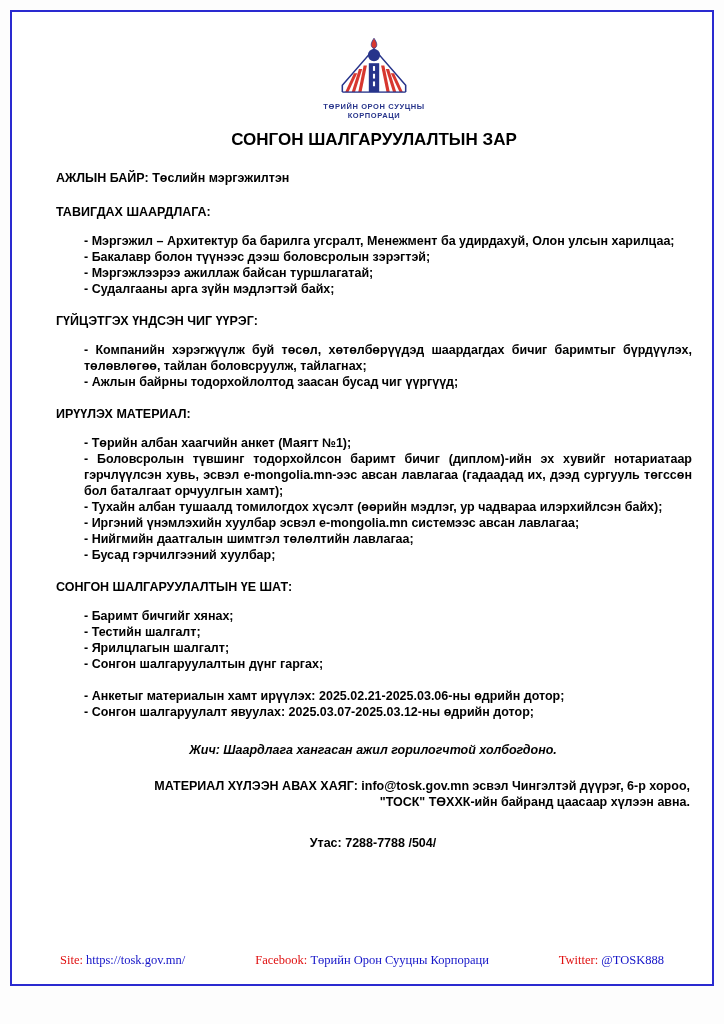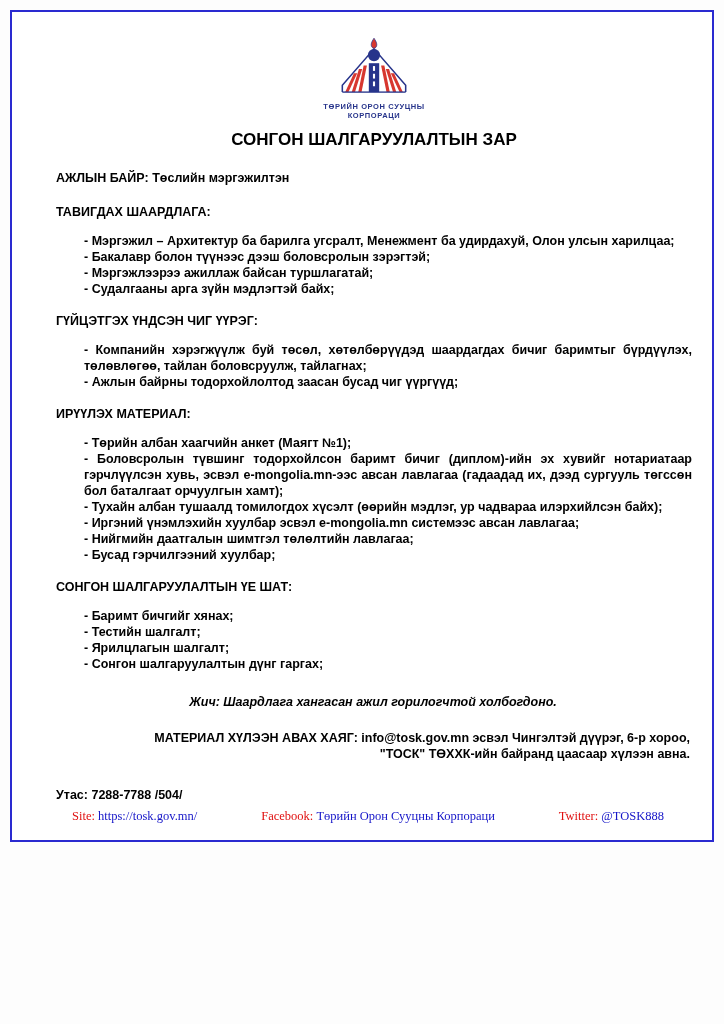--- a/index.html
+++ b/index.html
@@ -6,21 +6,21 @@
   body{
     width:724px;height:1024px;
     background:#fdfdfd;
     font-family:"Liberation Sans","DejaVu Sans",sans-serif;
     color:#000;
     position:relative;
   }
   .frame{
     position:absolute;
     left:10px;top:10px;
-    width:704px;height:832px;
+    width:704px;height:976px;
     border:2px solid #2a2ad0;
     box-sizing:border-box;
     background:#fff;
     display:flex;
     flex-direction:column;
   }
   .content{
     flex:1;
     padding:24px 20px 0 44px;
     font-size:12.5px;
@@ -56,28 +56,28 @@
   .note{
     text-align:center;
     font-style:italic;
     margin:22px 2px 20px 0;
   }
   .address{
     text-align:right;
     margin:0 2px 14px 30px;
   }
   .phone{
-    text-align:left;
+    text-align:center;
     margin:25px 2px 0 0;
   }
   .footer{
     display:flex;
     justify-content:space-between;
     align-items:flex-start;
-    padding:0 48px 16px 60px;
+    padding:0 48px 16px 48px;
     font-family:"Liberation Serif","DejaVu Serif",serif;
     font-size:12.5px;
   }
   .footer .label{color:#e01010;}
   .footer .value{color:#1515c8;}
 </style>
 </head>
 <body>
 
 <div class="frame">
@@ -149,20 +149,24 @@
       <p class="section-heading">СОНГОН ШАЛГАРУУЛАЛТЫН ҮЕ ШАТ:</p>
       <div class="list">
           <div class="list-item">- Баримт бичгийг хянах;</div>
           <div class="list-item">- Тестийн шалгалт;</div>
           <div class="list-item">- Ярилцлагын шалгалт;</div>
           <div class="list-item">- Сонгон шалгаруулалтын дүнг гаргах;</div>
         </div>
     </div>
 
     <div class="section">
+      <div class="list">
+          <div class="list-item">- Анкетыг материалын хамт ирүүлэх: 2025.02.21-2025.03.06-ны өдрийн дотор;</div>
+          <div class="list-item">- Сонгон шалгаруулалт явуулах: 2025.03.07-2025.03.12-ны өдрийн дотор;</div>
+        </div>
     </div>
 
     <p class="note">Жич: Шаардлага хангасан ажил горилогчтой холбогдоно.</p>
 
     <div class="address">
       <div>МАТЕРИАЛ ХҮЛЭЭН АВАХ ХАЯГ: info@tosk.gov.mn эсвэл Чингэлтэй дүүрэг, 6-р хороо,</div>
       <div>"ТОСК" ТӨХХК-ийн байранд цаасаар хүлээн авна.</div>
     </div>
 
     <p class="phone">Утас: 7288-7788 /504/</p>

